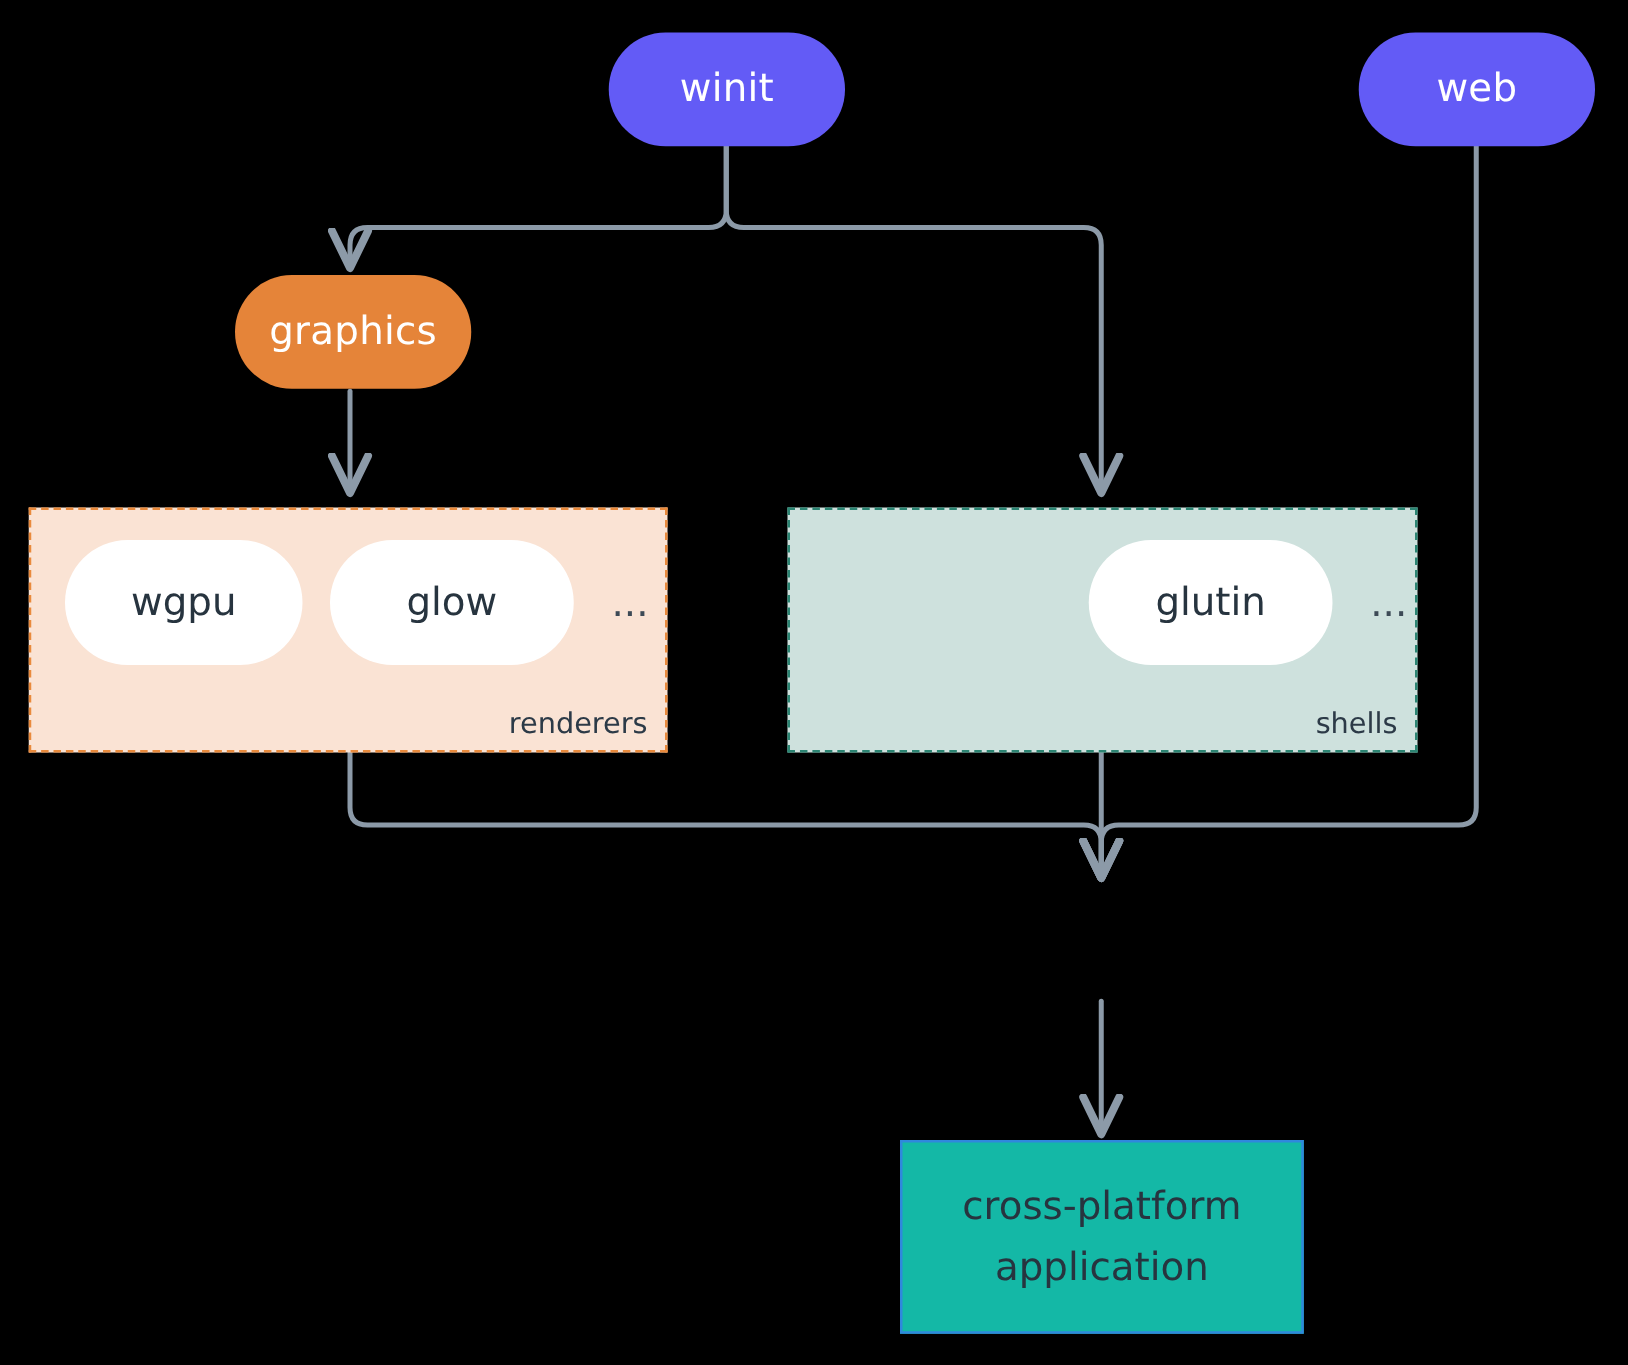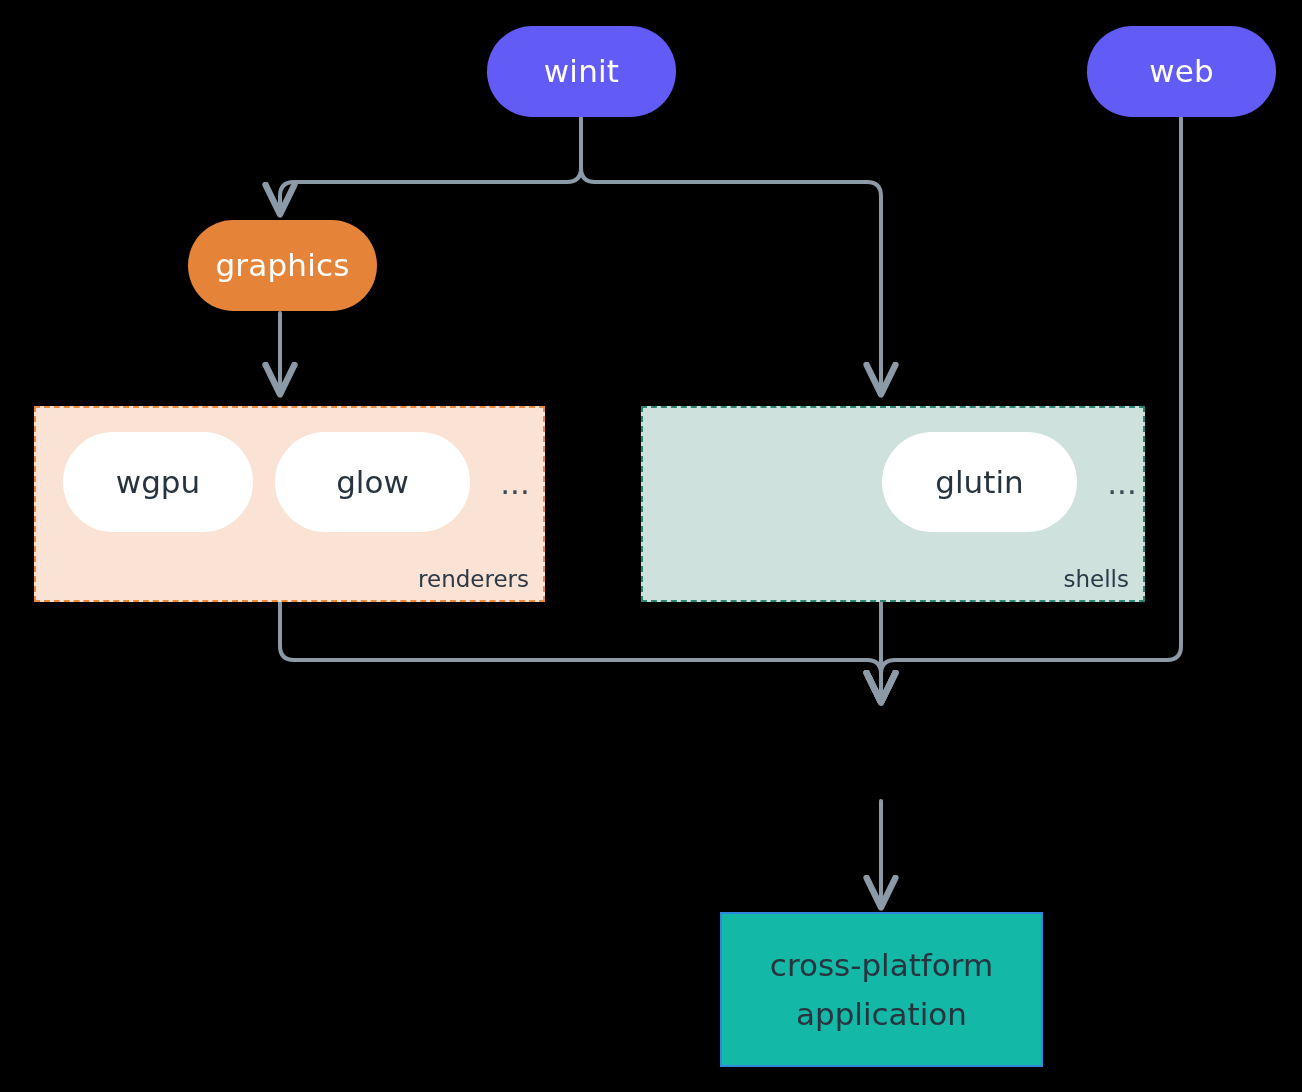--- a/index.html
+++ b/index.html
@@ -46,21 +46,20 @@
   .pill-web      { background: #635BF6; }
   .pill-graphics { background: #E58439; }
   .pill-iced     { background: #3287D7; }
 
   
   .group {
     position: absolute;
     box-sizing: border-box;
     border-style: dashed;
     border-width: 2.5px;
-    margin-left: 11px;
   }
   .group-renderers {
     background: #FAE3D4;
     border-color: #E98A3C;
   }
   .group-shells {
     background: #CEE1DD;
     border-color: #2C8573;
   }
   .group-label {

